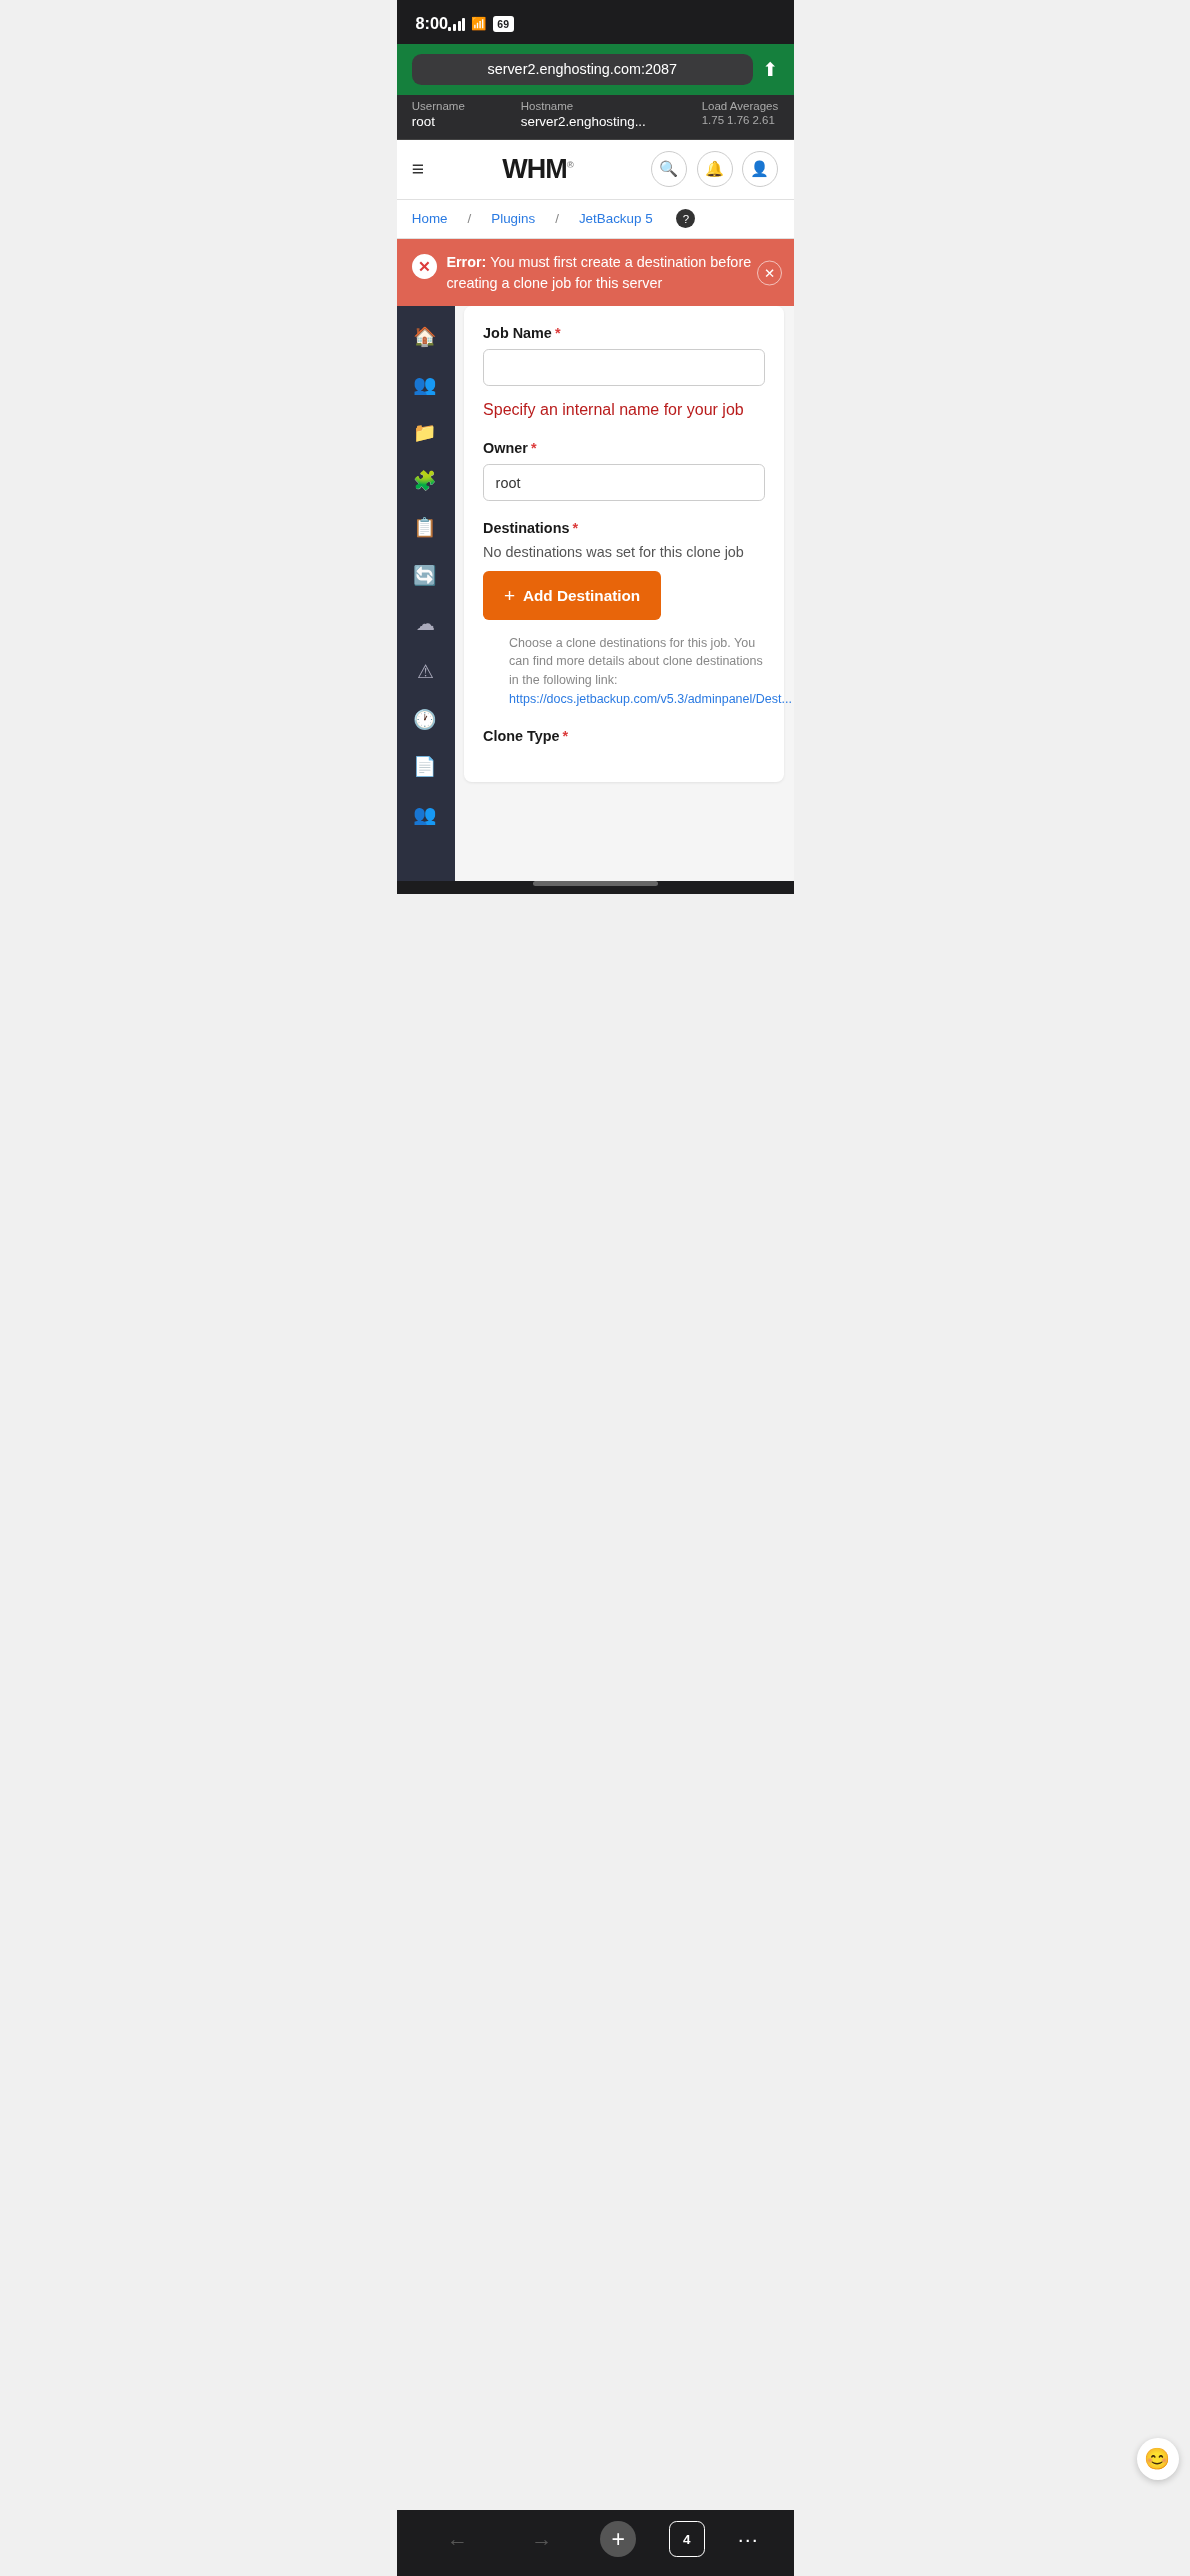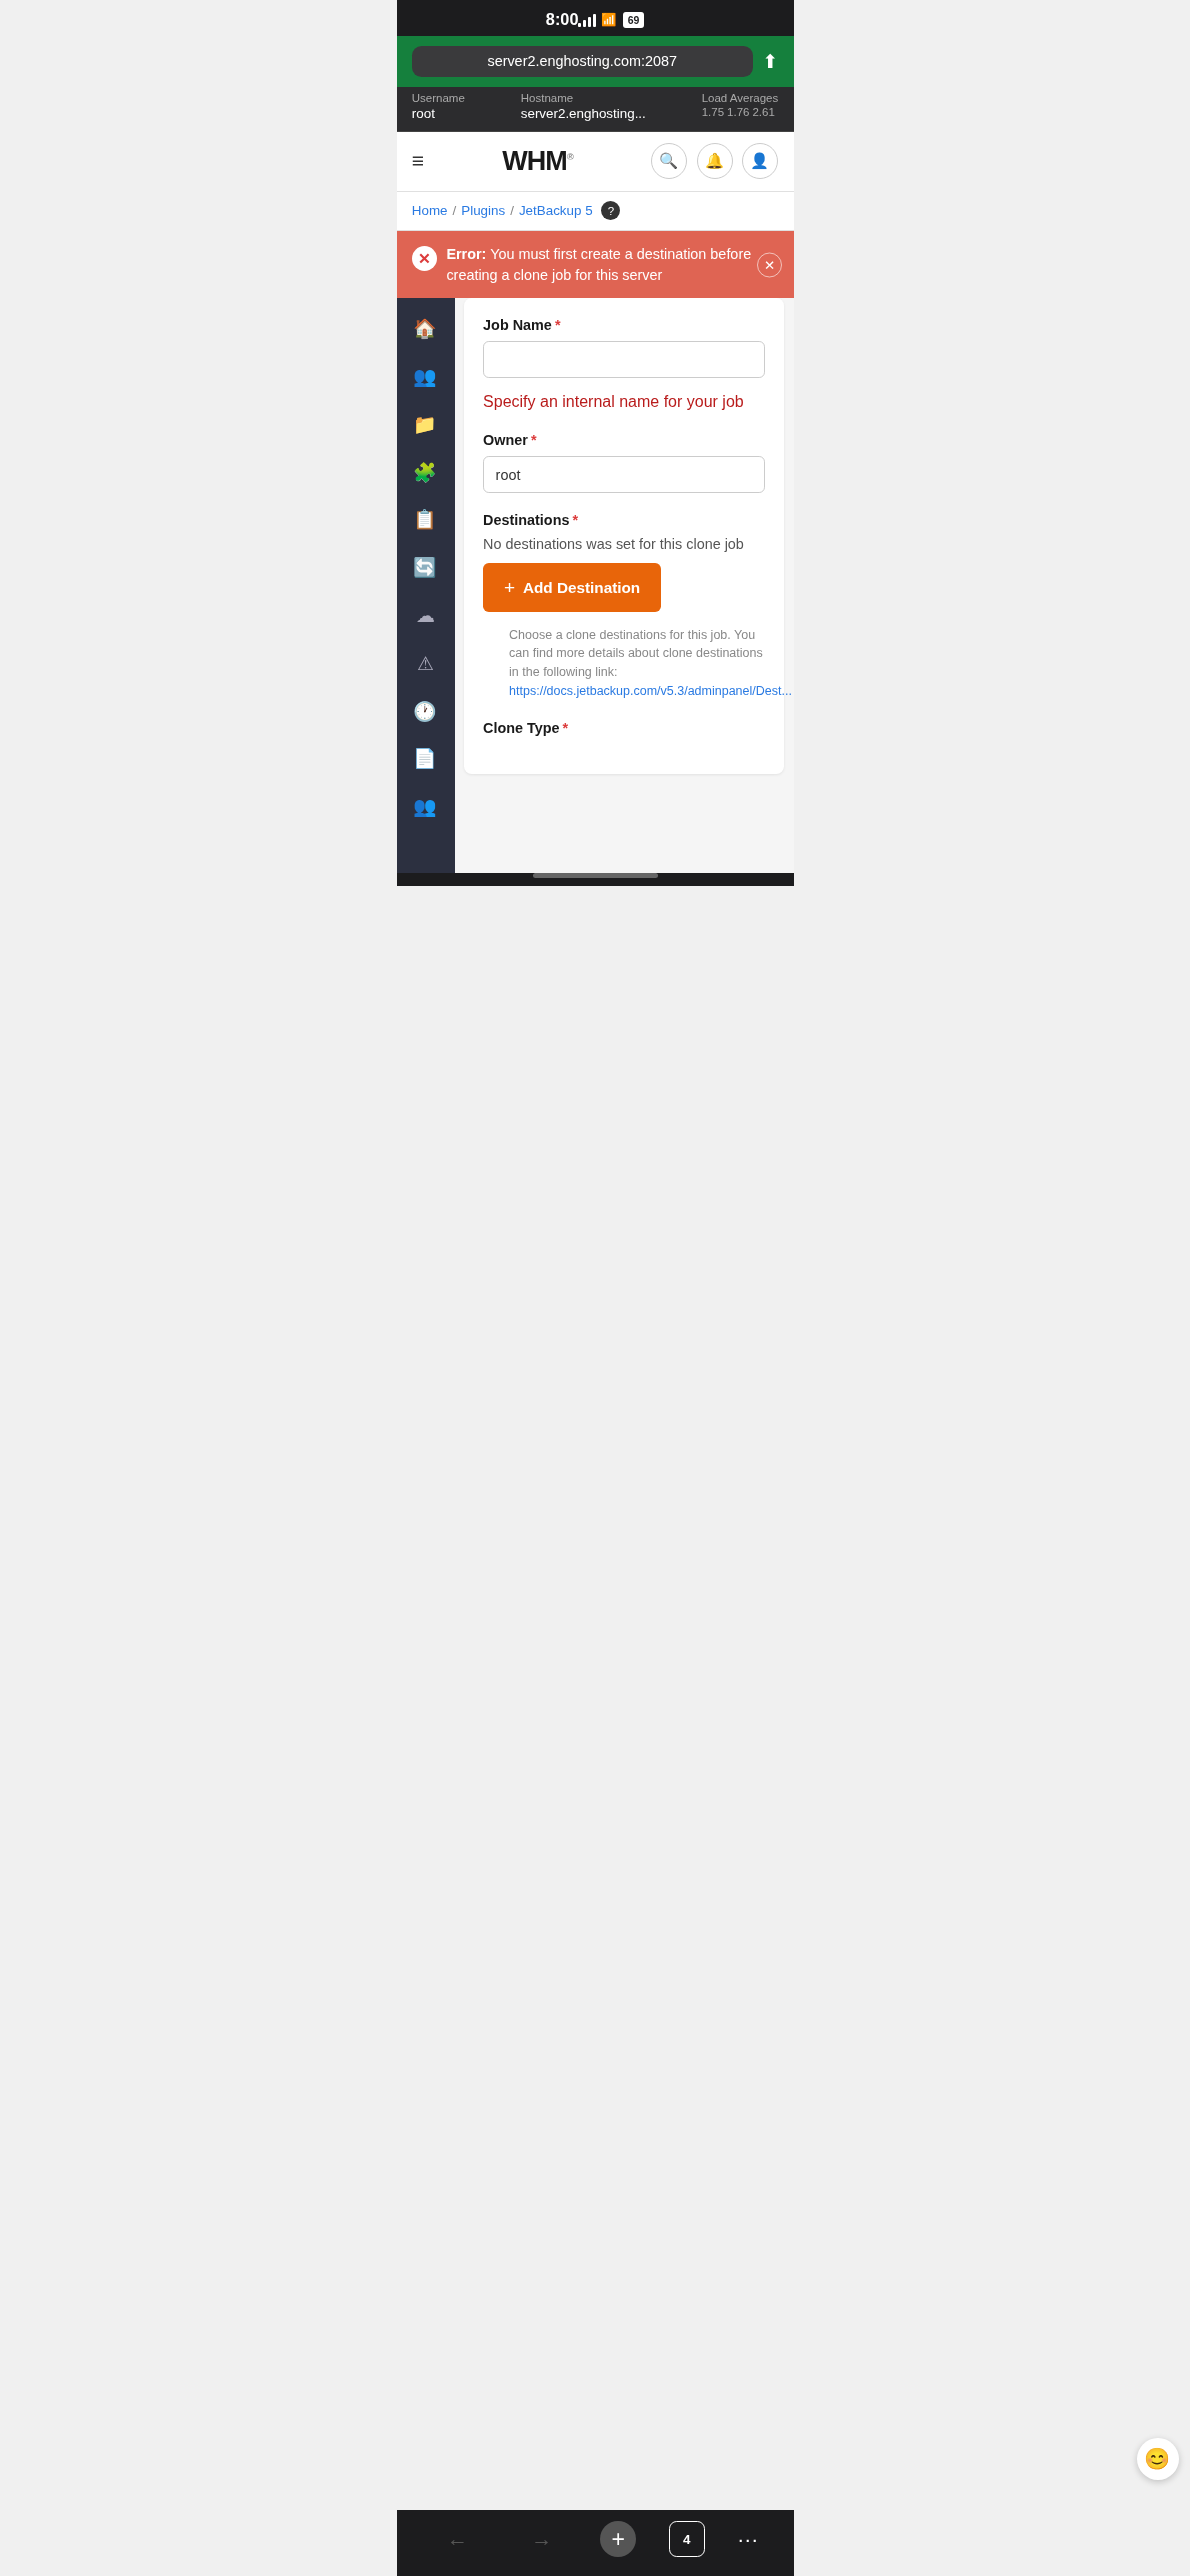--- a/index.html
+++ b/index.html
@@ -11,24 +11,24 @@
       margin: 0 auto;
       position: relative;
       overflow-x: hidden;
     }
 
     
     .status-bar {
       background: #1c1c1e;
       color: white;
       display: flex;
-      justify-content: center;
+      justify-content: flex-start;
       align-items: center;
       padding: 11.5px 19px 7.7px;
-      height: 36px;
+      height: 44px;
     }
     .status-time {
       font-size: 16.3px;
       font-weight: 600;
     }
     .status-icons {
       display: flex;
       align-items: center;
       gap: 5.8px;
     }
@@ -146,21 +146,21 @@
     }
 
     
     .breadcrumb {
       background: white;
       padding: 9.6px 15.3px;
       font-size: 13.4px;
       border-bottom: 1px solid #e0e0e0;
       display: flex;
       align-items: center;
-      gap: 5px;
+      gap: 20px;
     }
     .breadcrumb a {
       color: #2a7ae2;
       text-decoration: none;
     }
     .breadcrumb .sep { color: #888; }
     .breadcrumb .help-icon {
       width: 19px;
       height: 19px;
       border-radius: 50%;

